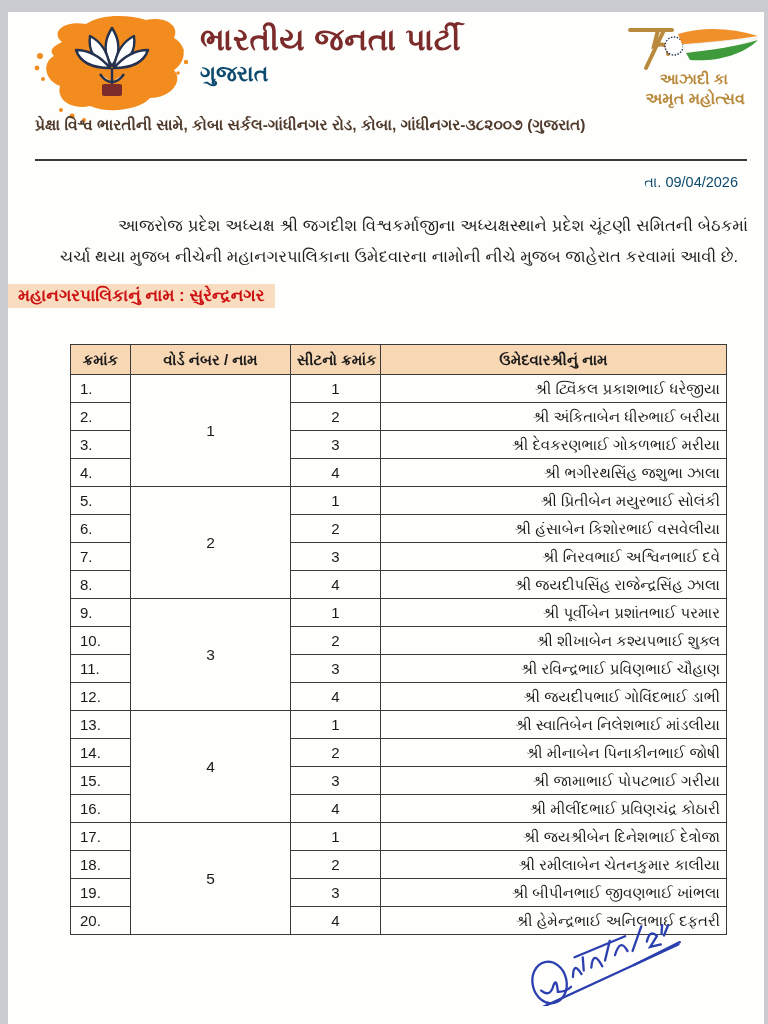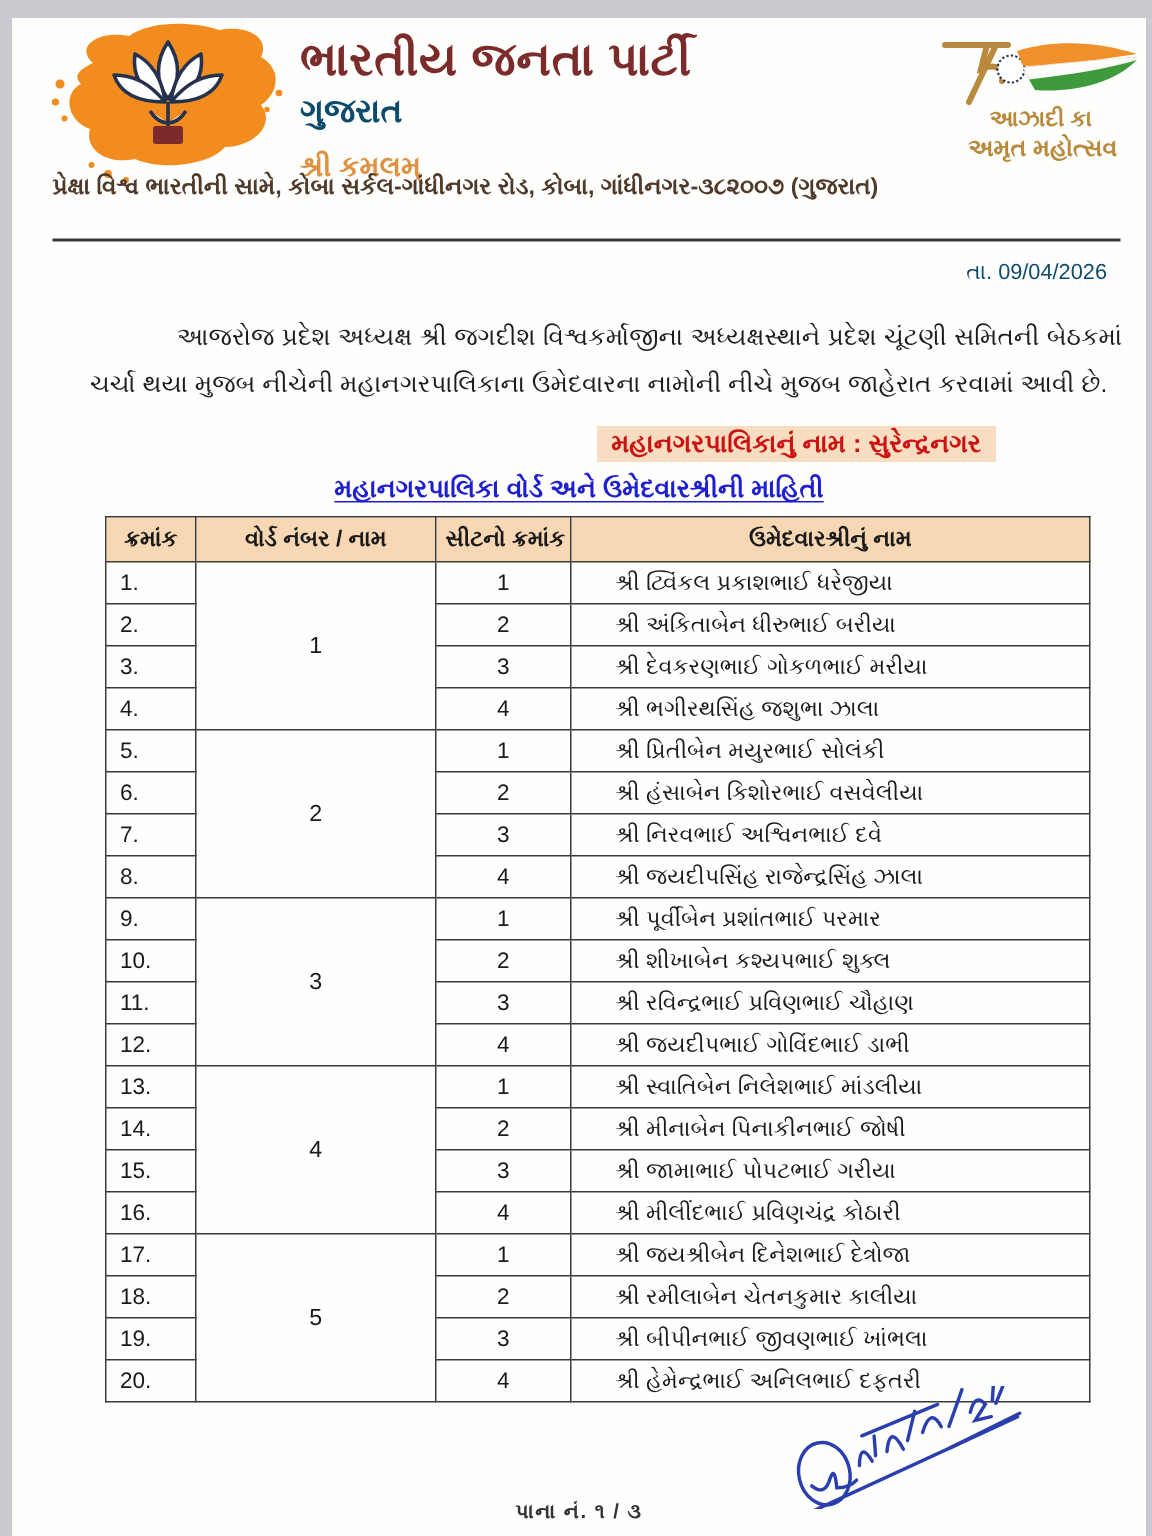--- a/index.html
+++ b/index.html
@@ -25,21 +25,21 @@
   .address-line{position:absolute;left:27px;top:104px;width:715px;font-size:15.5px;font-weight:bold;color:#4f3a2b;}
   .contact-line{position:absolute;left:27px;top:127px;width:715px;font-size:12.8px;color:#3c3c3c;}
   .header-rule{position:absolute;left:27px;top:147px;width:712px;height:0;border-top:2px solid #3a3a3a;}
   
   .date-line{position:absolute;right:26px;top:162px;font-size:14.5px;color:#0c4a6e;text-align:right;}
   .body-paragraph{
     position:absolute;left:52px;top:198px;width:688px;
     font-size:16.5px;color:#1d1d1d;line-height:1.85;text-indent:58px;text-align:justify;
   }
   .doc-title{
-    position:absolute;left:0;top:272px;width:656px;text-align:right;
+    position:absolute;left:0;top:272px;width:656px;text-align:left;
   }
   .doc-title span{
     display:inline-block;background:#f8ddc0;color:#cc1212;
     font-size:17px;font-weight:bold;padding:2px 10px;
   }
   .doc-subtitle{
     position:absolute;left:0;top:304px;width:756px;text-align:center;
     font-size:17px;font-weight:bold;color:#1f1fd0;
   }
   .doc-subtitle span{text-decoration:underline;text-underline-offset:3px;}
@@ -51,21 +51,21 @@
   }
   .cand-table col.c-sr{width:60px;}
   .cand-table col.c-ward{width:160px;}
   .cand-table col.c-seat{width:90px;}
   .cand-table col.c-name{width:346px;}
   .cand-table th,.cand-table td{border:1.5px solid #3a3a3a;padding:0 6px;height:27px;overflow:hidden;white-space:nowrap;}
   .cand-table thead th{background:#f8d8b4;font-weight:bold;font-size:15px;height:29px;text-align:center;}
   .cand-table td.td-sr{text-align:left;padding-left:9px;}
   .cand-table td.td-ward{text-align:center;font-size:15.5px;}
   .cand-table td.td-seat{text-align:center;}
-  .cand-table td.td-name{text-align:left;padding-left:29px;}
+  .cand-table td.td-name{text-align:right;padding-left:29px;}
   
   .signature{position:absolute;left:505px;top:912px;width:180px;height:82px;}
   .page-number{
     position:absolute;left:0;top:988px;width:756px;text-align:center;
     font-size:13.5px;font-weight:bold;color:#333;letter-spacing:1px;
   }
   .right-edge{position:absolute;right:0;top:0;width:4px;height:1024px;background:#c9cbd0;}
 </style>
 </head>
 <body>
@@ -94,21 +94,20 @@
         <path d="M72,64 C76,70 80,72 84,72"></path>
         <path d="M96,64 C92,70 88,72 84,72"></path>
       </g>
       <rect x="74" y="74" width="20" height="12" rx="2" fill="#7c2b2b"></rect>
     </svg>
   </div>
 
   <div class="header-text">
     <div class="party-name">ભારતીય જનતા પાર્ટી</div>
     <div class="state-name">ગુજરાત</div>
-    <div class="office-name">શ્રી કમલમ્</div>
   </div>
 
   <div class="logo-75">
     <svg width="150" height="52" viewBox="0 0 150 52">
       <g stroke="#b98a3d" stroke-width="4" fill="none" stroke-linecap="round">
         <path d="M18,10 L52,10 L34,48"></path>
         <path d="M60,10 L46,10 L42,26 C52,22 58,26 56,34"></path>
       </g>
       <circle cx="62" cy="26" r="9" fill="#ffffff" stroke="#24324e" stroke-width="1.4" stroke-dasharray="1.5,1.5"></circle>
       <path d="M66,14 C92,6 120,8 146,16 C118,20 92,24 70,24 Z" fill="#f1902b"></path>
@@ -121,23 +120,20 @@
 
   <div class="address-line">પ્રેક્ષા વિશ્વ ભારતીની સામે, કોબા સર્કલ-ગાંધીનગર રોડ, કોબા, ગાંધીનગર-૩૮૨૦૦૭ (ગુજરાત)</div>
   <div class="header-rule"></div>
 
   <div class="date-line">તા. 09/04/2026</div>
 
   <div class="body-paragraph">આજરોજ પ્રદેશ અધ્યક્ષ શ્રી જગદીશ વિશ્વકર્માજીના અધ્યક્ષસ્થાને પ્રદેશ ચૂંટણી સમિતની બેઠકમાં ચર્ચા થયા મુજબ નીચેની મહાનગરપાલિકાના ઉમેદવારના નામોની નીચે મુજબ જાહેરાત કરવામાં આવી છે.</div>
 
   <div class="doc-title">
     <span>મહાનગરપાલિકાનું નામ : સુરેન્દ્રનગર</span>
-  </div>
-  <div class="doc-subtitle">
-    <span>મહાનગરપાલિકા વોર્ડ અને ઉમેદવારશ્રીની માહિતી</span>
   </div>
 
   <table class="cand-table">
     <colgroup>
       <col class="c-sr">
         <col class="c-ward">
         <col class="c-seat">
         <col class="c-name">
     </colgroup>
     <thead>
@@ -270,16 +266,15 @@
         <path d="M64,27 L118,18"></path>
         <path d="M122,34 L136,12"></path>
         <path d="M138,28 q6,-12 11,-3 l-9,9 h11"></path>
         <path d="M154,24 l3,-10 q5,-4 6,2 l-7,10"></path>
         <path d="M14,70 L168,38"></path>
         <path d="M120,48 L170,36"></path>
       </g>
     </svg>
   </div>
 
-  <div class="page-number">પાના નં. ૧ / ૩</div>
 </div>
 
 <div class="right-edge"></div>
 
 </body></html>

